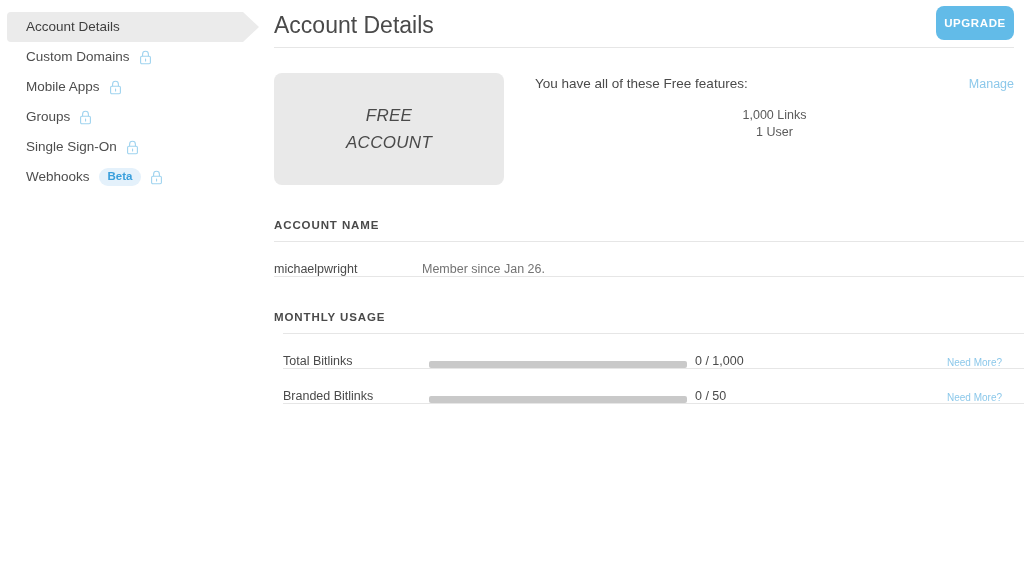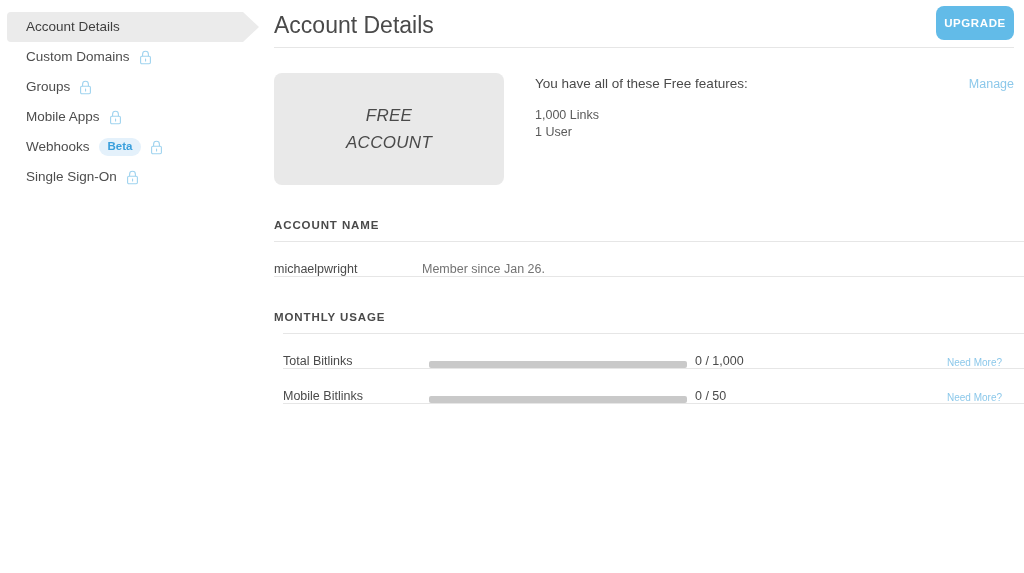--- a/index.html
+++ b/index.html
@@ -180,20 +180,21 @@
     padding-top: 3px;
     font-weight: normal;
   }
   .plan-features {
     margin: 16px 0 0 0;
     padding: 0;
     list-style: none;
     font-size: 12.5px;
     color: #5a5a5a;
     line-height: 17px;
+    text-align: center;
   }
   .manage-link {
     position: absolute;
     right: 10px;
     top: 4px;
     color: #8cc8ea;
     font-size: 12.5px;
     text-decoration: none;
     cursor: pointer;
     margin-left: 16px;
@@ -278,55 +279,55 @@
         <svg width="13" height="15" viewBox="0 0 13 15" fill="none">
           <path d="M3.6 6.2V4.2a2.9 2.9 0 0 1 5.8 0v2" stroke="#9fd3ef" stroke-width="1.1" fill="none"></path>
           <rect x="1.6" y="6.3" width="9.8" height="7.4" rx="1.2" stroke="#9fd3ef" stroke-width="1.1" fill="none"></rect>
           <rect x="6" y="8.6" width="1.1" height="2.8" rx="0.5" fill="#9fd3ef"></rect>
         </svg>
       </span>
     </div>
 
 
     <div class="nav-item">
+      <span class="nav-label">Mobile Apps</span>
+      <span class="lock-icon">
+        <svg width="13" height="15" viewBox="0 0 13 15" fill="none">
+          <path d="M3.6 6.2V4.2a2.9 2.9 0 0 1 5.8 0v2" stroke="#9fd3ef" stroke-width="1.1" fill="none"></path>
+          <rect x="1.6" y="6.3" width="9.8" height="7.4" rx="1.2" stroke="#9fd3ef" stroke-width="1.1" fill="none"></rect>
+          <rect x="6" y="8.6" width="1.1" height="2.8" rx="0.5" fill="#9fd3ef"></rect>
+        </svg>
+      </span>
+    </div>
+
+    <div class="nav-item">
       <span class="nav-label">Groups</span>
       <span class="lock-icon">
         <svg width="13" height="15" viewBox="0 0 13 15" fill="none">
           <path d="M3.6 6.2V4.2a2.9 2.9 0 0 1 5.8 0v2" stroke="#9fd3ef" stroke-width="1.1" fill="none"></path>
           <rect x="1.6" y="6.3" width="9.8" height="7.4" rx="1.2" stroke="#9fd3ef" stroke-width="1.1" fill="none"></rect>
           <rect x="6" y="8.6" width="1.1" height="2.8" rx="0.5" fill="#9fd3ef"></rect>
         </svg>
       </span>
     </div>
 
     <div class="nav-item">
-      <span class="nav-label">Mobile Apps</span>
+      <span class="nav-label">Single Sign-On</span>
       <span class="lock-icon">
         <svg width="13" height="15" viewBox="0 0 13 15" fill="none">
           <path d="M3.6 6.2V4.2a2.9 2.9 0 0 1 5.8 0v2" stroke="#9fd3ef" stroke-width="1.1" fill="none"></path>
           <rect x="1.6" y="6.3" width="9.8" height="7.4" rx="1.2" stroke="#9fd3ef" stroke-width="1.1" fill="none"></rect>
           <rect x="6" y="8.6" width="1.1" height="2.8" rx="0.5" fill="#9fd3ef"></rect>
         </svg>
       </span>
     </div>
 
     <div class="nav-item">
       <span class="nav-label">Webhooks</span>
       <span class="beta-badge">Beta</span>
-      <span class="lock-icon">
-        <svg width="13" height="15" viewBox="0 0 13 15" fill="none">
-          <path d="M3.6 6.2V4.2a2.9 2.9 0 0 1 5.8 0v2" stroke="#9fd3ef" stroke-width="1.1" fill="none"></path>
-          <rect x="1.6" y="6.3" width="9.8" height="7.4" rx="1.2" stroke="#9fd3ef" stroke-width="1.1" fill="none"></rect>
-          <rect x="6" y="8.6" width="1.1" height="2.8" rx="0.5" fill="#9fd3ef"></rect>
-        </svg>
-      </span>
-    </div>
-
-    <div class="nav-item">
-      <span class="nav-label">Single Sign-On</span>
       <span class="lock-icon">
         <svg width="13" height="15" viewBox="0 0 13 15" fill="none">
           <path d="M3.6 6.2V4.2a2.9 2.9 0 0 1 5.8 0v2" stroke="#9fd3ef" stroke-width="1.1" fill="none"></path>
           <rect x="1.6" y="6.3" width="9.8" height="7.4" rx="1.2" stroke="#9fd3ef" stroke-width="1.1" fill="none"></rect>
           <rect x="6" y="8.6" width="1.1" height="2.8" rx="0.5" fill="#9fd3ef"></rect>
         </svg>
       </span>
     </div>
 
   </nav>
@@ -369,21 +370,21 @@
         <span class="usage-name">Total Bitlinks</span>
         <span class="usage-bar">
           <span class="fill" style="width: 0%;"></span>
         </span>
         <span class="usage-count">0 / 1,000</span>
         <span class="usage-spacer"></span>
         <a class="need-more-link">Need More?</a>
       </div>
 
       <div class="row usage-row last">
-        <span class="usage-name">Mobile Bitlinks</span>
+        <span class="usage-name">Branded Bitlinks</span>
         <span class="usage-bar">
           <span class="fill" style="width: 0%;"></span>
         </span>
         <span class="usage-count">0 / 50</span>
         <span class="usage-spacer"></span>
         <a class="need-more-link">Need More?</a>
       </div>
     </section>
 
   </main>

